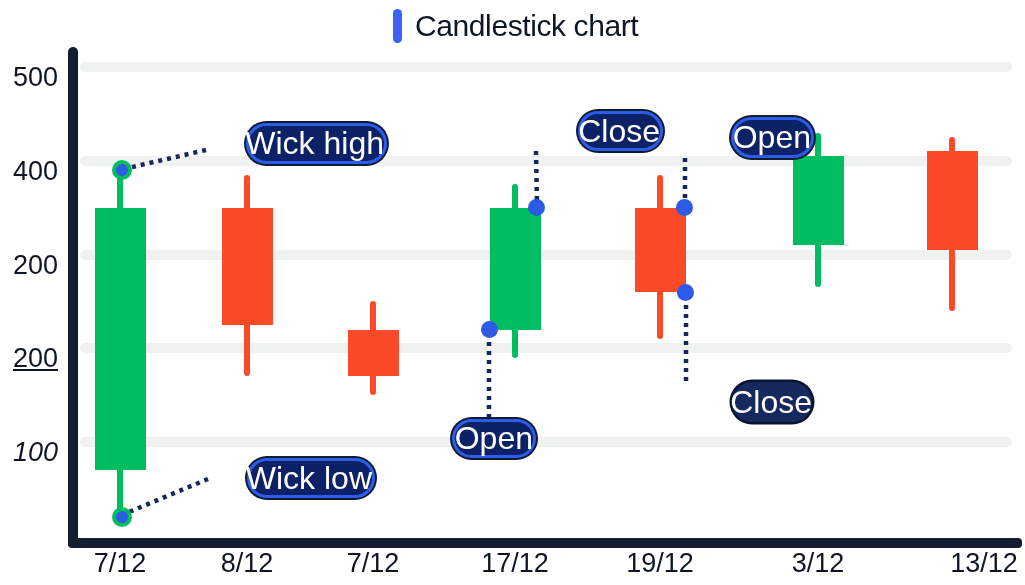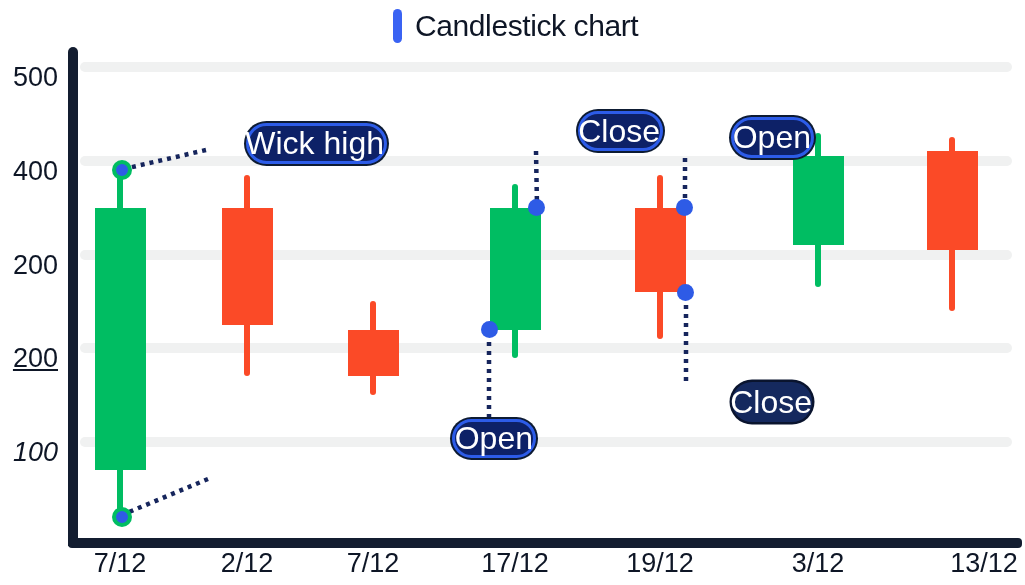--- a/index.html
+++ b/index.html
@@ -73,21 +73,21 @@
       <div class="body bearish" style="left: 347.5px; top: 329.5px; height: 46.875px;"></div>
       <div class="wick bullish" style="left: 512px; top: 184.188px; height: 173.438px;"></div>
       <div class="body bullish" style="left: 489.5px; top: 207.625px; height: 121.875px;"></div>
       <div class="wick bearish" style="left: 657px; top: 174.812px; height: 164.062px;"></div>
       <div class="body bearish" style="left: 634.5px; top: 207.625px; height: 84.375px;"></div>
       <div class="wick bullish" style="left: 815px; top: 132.625px; height: 154.688px;"></div>
       <div class="body bullish" style="left: 792.5px; top: 156.062px; height: 89.0625px;"></div>
       <div class="wick bearish" style="left: 949px; top: 137.312px; height: 173.438px;"></div>
       <div class="body bearish" style="left: 926.5px; top: 151.375px; height: 98.4375px;"></div>
       <div class="xtick" style="left: 70px;">7/12</div>
-      <div class="xtick" style="left: 197px;">2/12</div>
+      <div class="xtick" style="left: 197px;">8/12</div>
       <div class="xtick" style="left: 323px;">7/12</div>
       <div class="xtick" style="left: 465px;">17/12</div>
       <div class="xtick" style="left: 610px;">19/12</div>
       <div class="xtick" style="left: 768px;">3/12</div>
       <div class="xtick" style="left: 934px;">13/12</div>
     </div>
 
   <div class="axis-y"></div>
   <div class="axis-x"></div>
 
@@ -103,20 +103,23 @@
   <div class="marker-wick" style="left:112px;top:160px;"></div>
   <div class="marker-wick" style="left:112px;top:507px;"></div>
   <div class="marker-dot" style="left:528px;top:199px;"></div>
   <div class="marker-dot" style="left:676px;top:199px;"></div>
   <div class="marker-dot" style="left:481px;top:321px;"></div>
   <div class="marker-dot" style="left:677px;top:284px;"></div>
 
   <div class="pill" style="left:202px;top:123px;width:135px;height:35px;">
     <span>Wick high</span>
   </div>
+  <div class="pill" style="left:203px;top:458px;width:122px;height:34px;">
+    <span>Wick low</span>
+  </div>
   <div class="pill" style="left:534px;top:111px;width:79px;height:34px;">
     <span>Close</span>
   </div>
   <div class="pill" style="left:687px;top:117px;width:77px;height:35px;">
     <span>Open</span>
   </div>
   <div class="pill" style="left:408px;top:419px;width:78px;height:33px;">
     <span>Open</span>
   </div>
   <div class="pill no-ring" style="left:688px;top:382px;width:80px;height:40px;">

